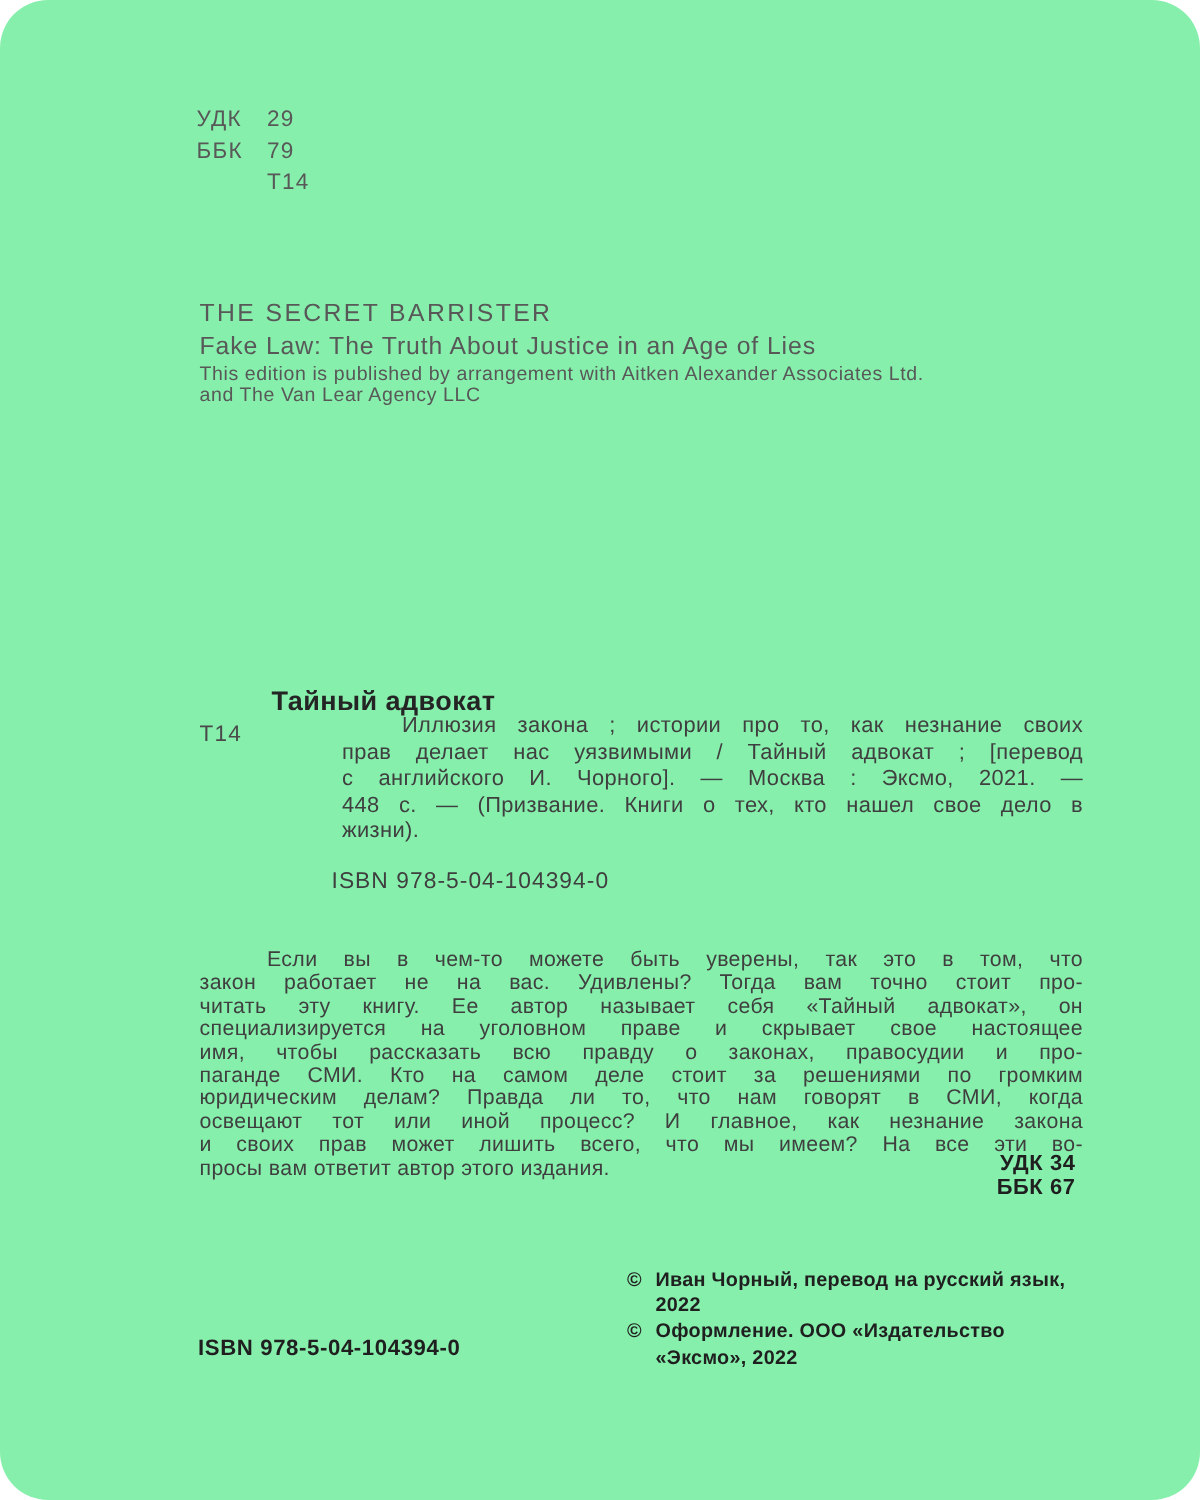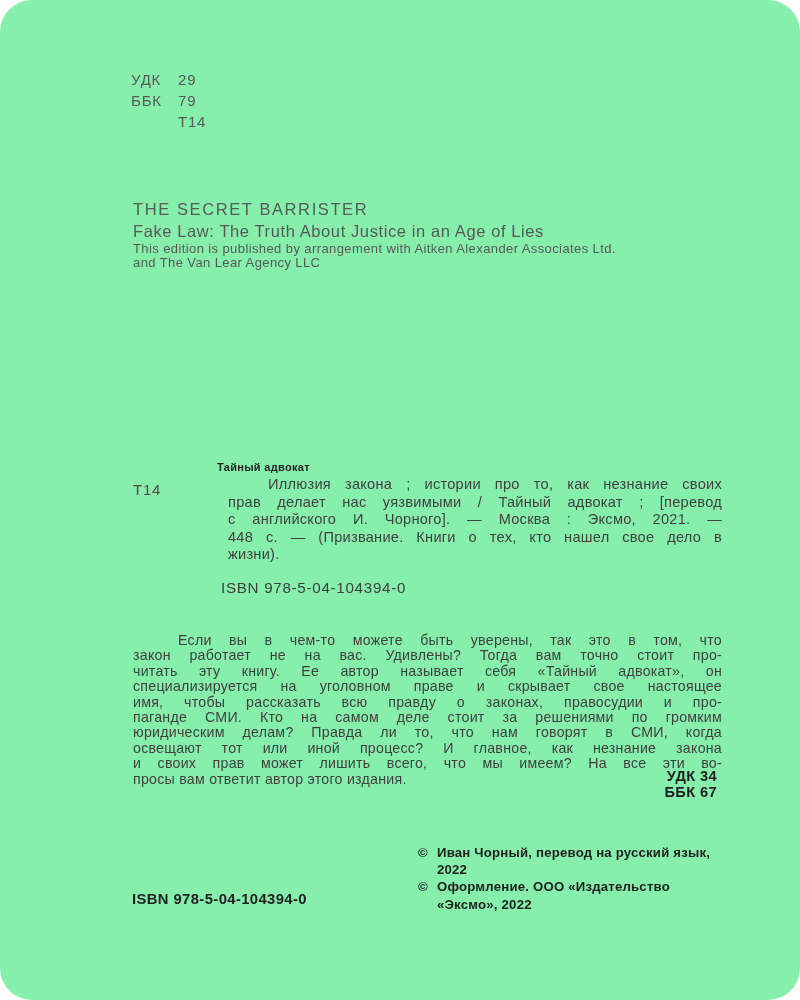--- a/index.html
+++ b/index.html
@@ -30,22 +30,22 @@
   .tb-title  { font-size:16.5px; letter-spacing:0.6px; line-height:22px; }
   .tb-copy   { font-size:12.6px; letter-spacing:0.4px; line-height:14px; margin-top:9px; }
   .tb-copy2, .tb-copy3 { font-size:13px; letter-spacing:0.4px; line-height:14px; }
 
   
   #catalog-card {
     position:absolute; left:133px; top:458px; width:589px;
     font-size:14.6px; color:#3f3f3f;
   }
   .cc-heading {
-    margin-left:84px; font-weight:bold; color:#242424;
-    font-size:11px; line-height:18px; letter-spacing:0.3px;
+    margin-left:48px; font-weight:bold; color:#242424;
+    font-size:18px; line-height:18px; letter-spacing:0.3px;
   }
   .cc-sign {
     position:absolute; left:0; top:23px;
     font-size:15px; letter-spacing:0.8px; color:#4a4a4a;
   }
   .cc-lines { margin-left:57px; width:532px; }
   .cc-line { line-height:17.5px; letter-spacing:0.25px;margin-left:38px; }
   .cc-line.justify { text-align:justify; text-align-last:justify; }
   .cc-line.first { padding-left:40px; }
 

